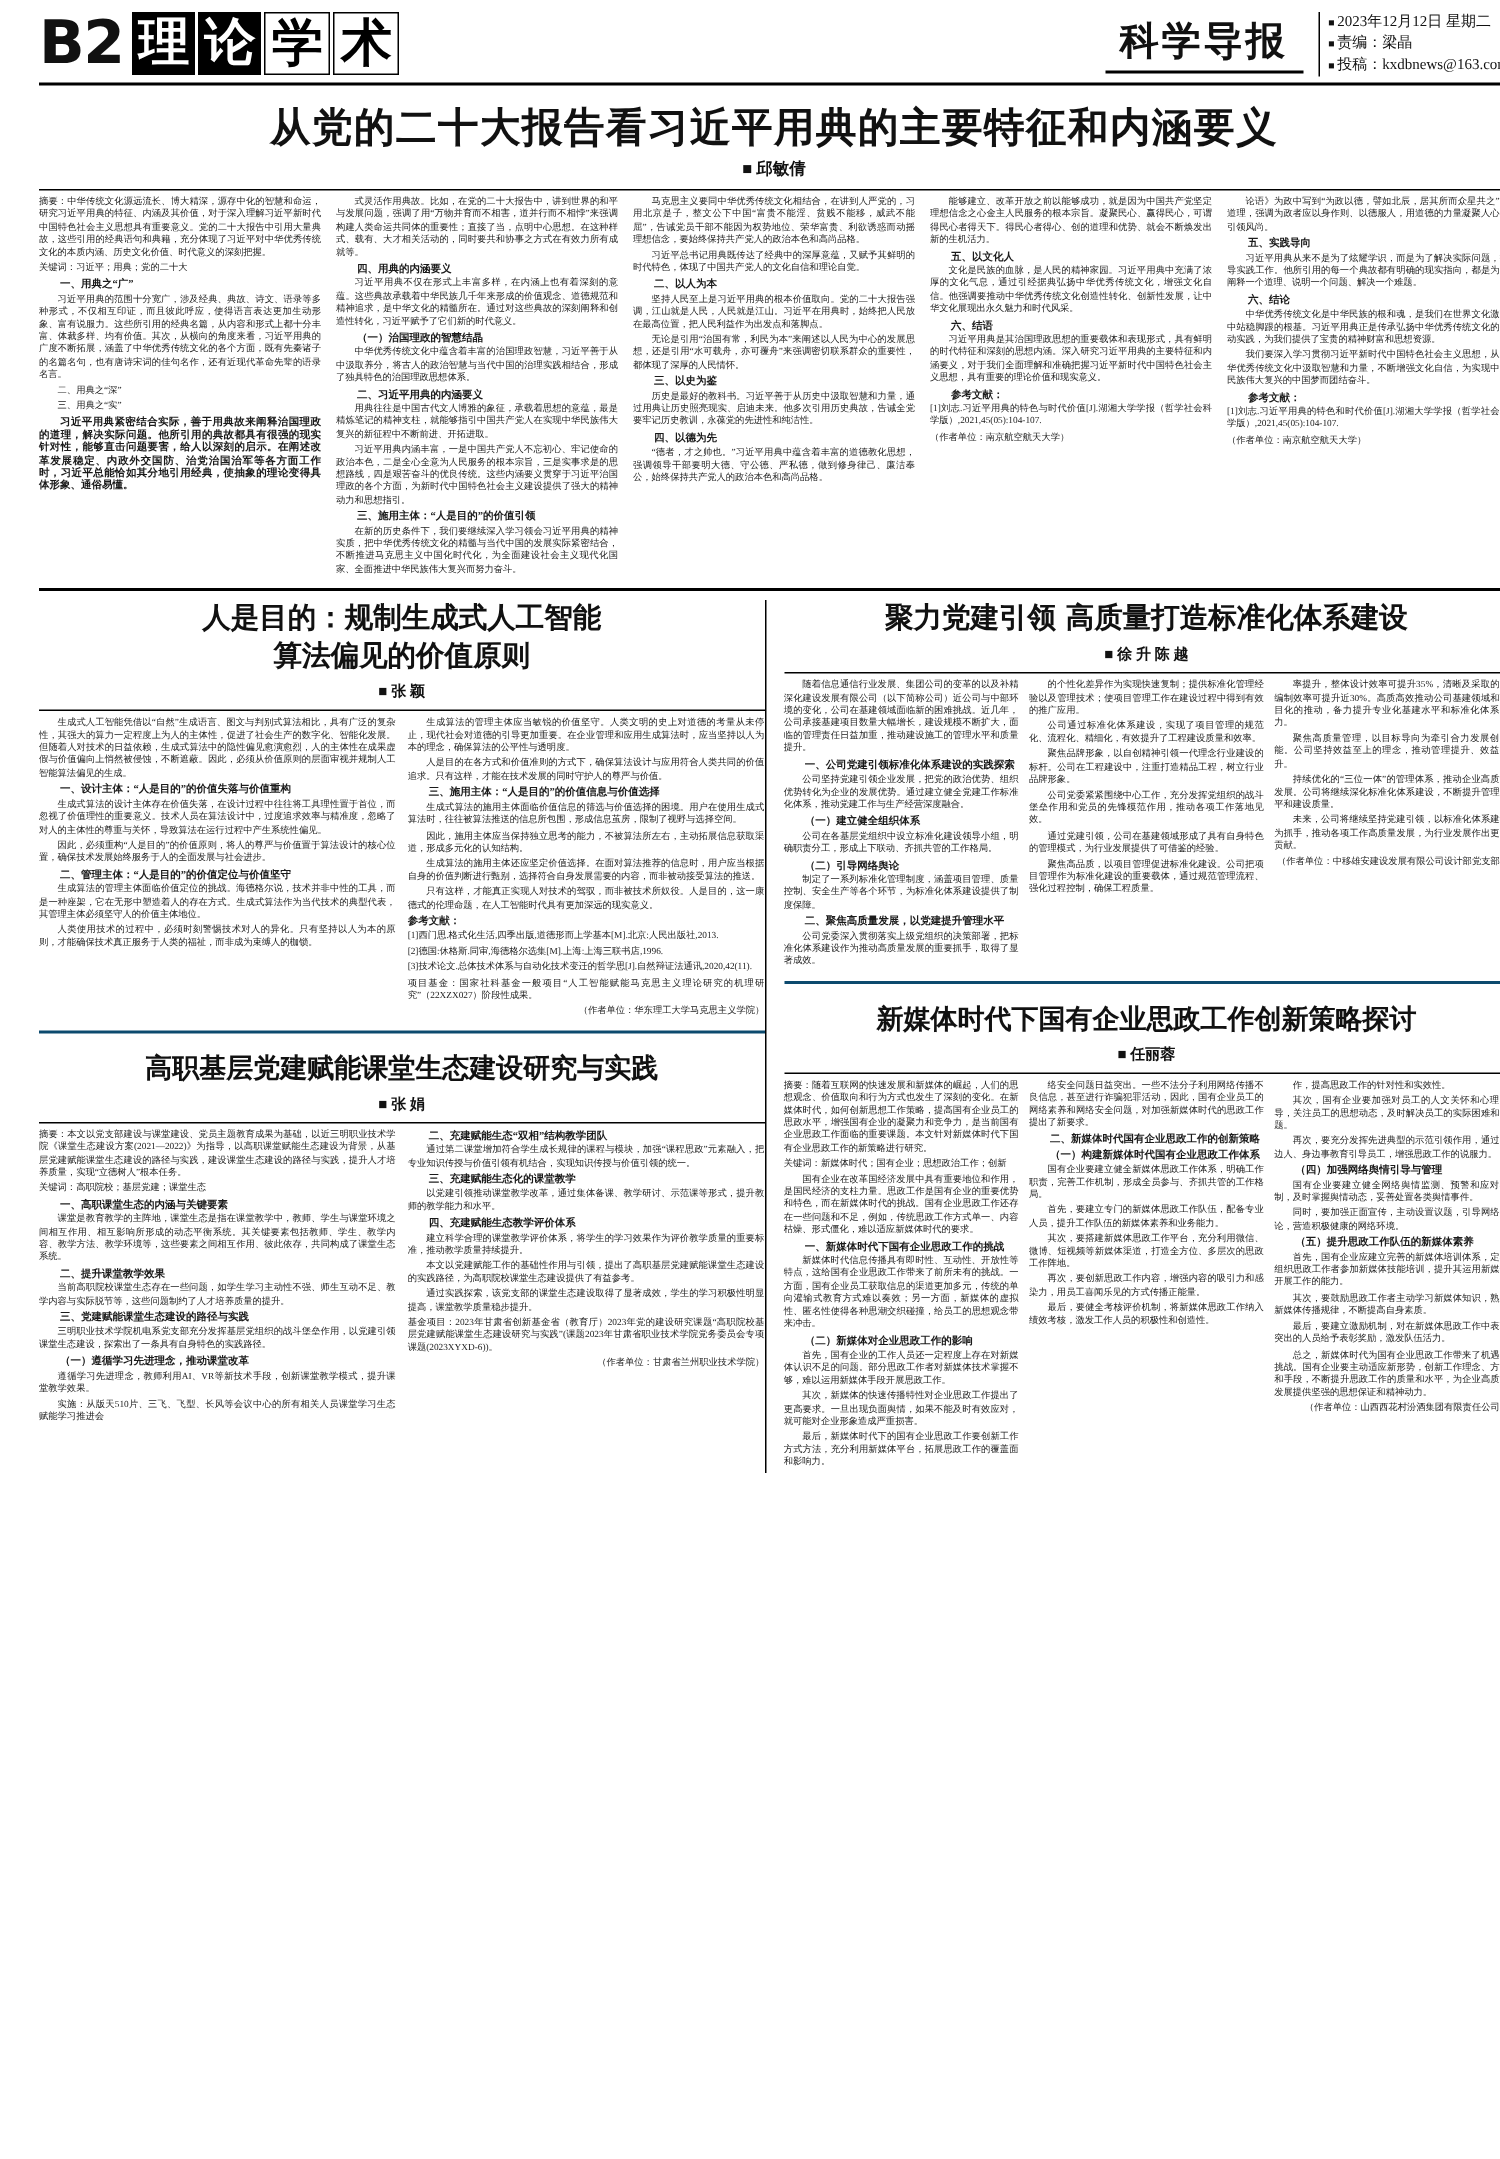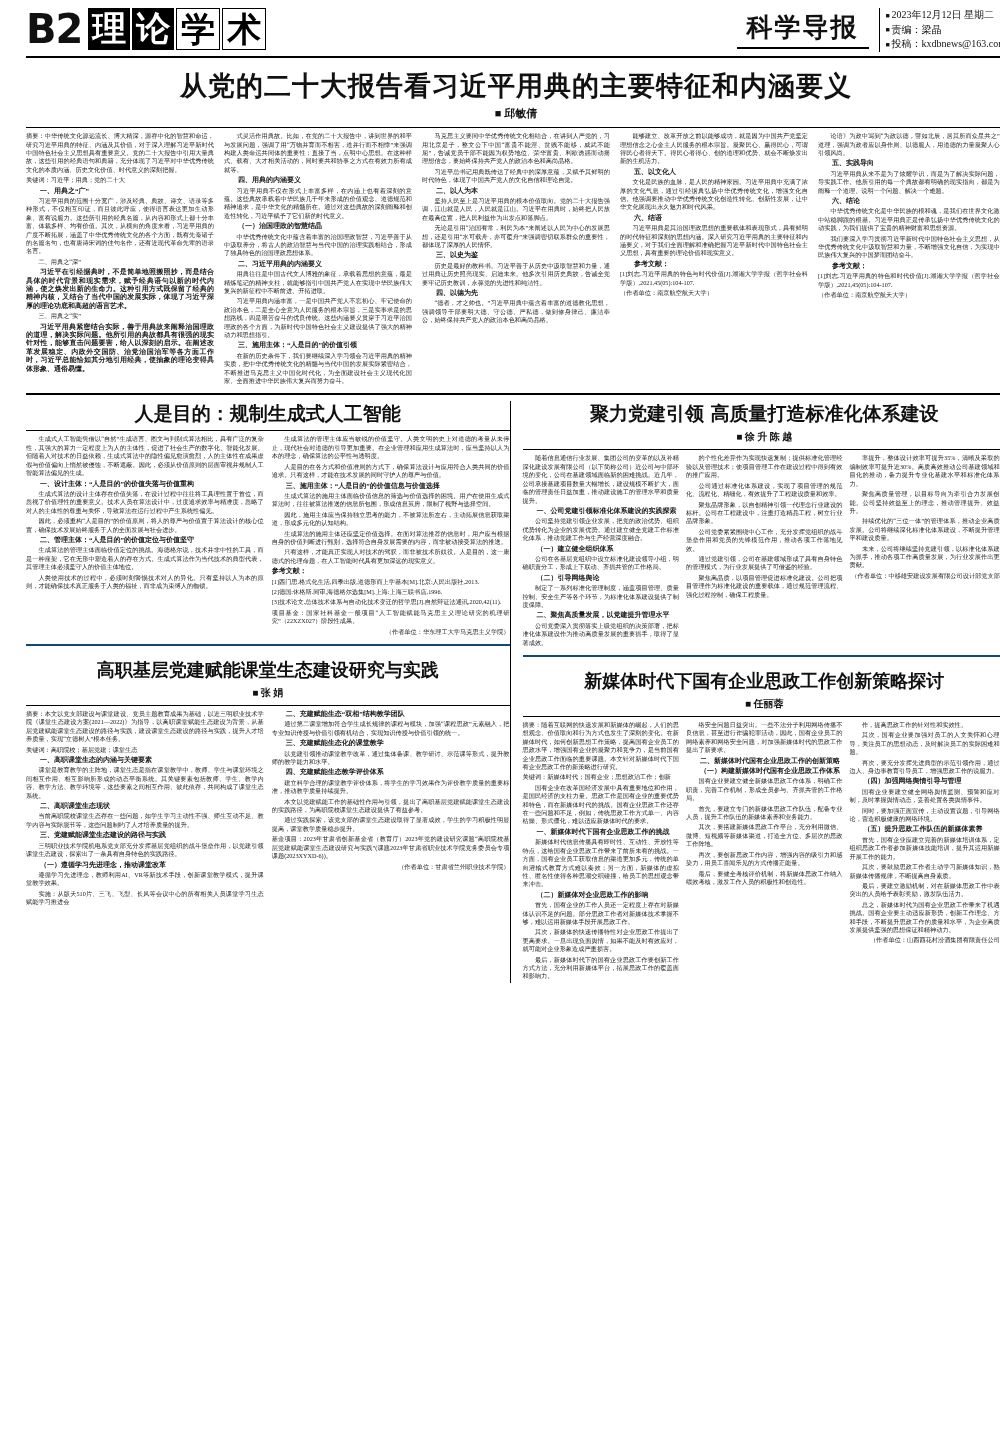--- a/index.html
+++ b/index.html
@@ -75,21 +75,20 @@
     <div class="lead-title">从党的二十大报告看习近平用典的主要特征和内涵要义</div>
     <div class="byline">■ 邱敏倩</div>
     <div class="rule"></div>
     <div class="cols">
       <div class="col tiny">
         <p class="noind">摘要：中华传统文化源远流长、博大精深，源存中化的智慧和命运，研究习近平用典的特征、内涵及其价值，对于深入理解习近平新时代中国特色社会主义思想具有重要意义。党的二十大报告中引用大量典故，这些引用的经典语句和典籍，充分体现了习近平对中华优秀传统文化的本质内涵、历史文化价值、时代意义的深刻把握。</p>
         <p class="noind">关键词：习近平；用典；党的二十大</p>
         <p class="sub-h">一、用典之“广”</p>
         <p>习近平用典的范围十分宽广，涉及经典、典故、诗文、语录等多种形式，不仅相互印证，而且彼此呼应，使得语言表达更加生动形象、富有说服力。这些所引用的经典名篇，从内容和形式上都十分丰富、体裁多样、均有价值。其次，从横向的角度来看，习近平用典的广度不断拓展，涵盖了中华优秀传统文化的各个方面，既有先秦诸子的名篇名句，也有唐诗宋词的佳句名作，还有近现代革命先辈的语录名言。</p>
         <p>二、用典之“深”</p>
-        <p class="sub-h">习近平在引经据典时，不是简单地照搬照抄，而是结合具体的时代背景和现实需求，赋予经典语句以新的时代内涵，使之焕发出新的生命力。这种引用方式既保留了经典的精神内核，又结合了当代中国的发展实际，体现了习近平深厚的理论功底和高超的语言艺术。</p>
         <p>三、用典之“实”</p>
         <p class="sub-h">习近平用典紧密结合实际，善于用典故来阐释治国理政的道理，解决实际问题。他所引用的典故都具有很强的现实针对性，能够直击问题要害，给人以深刻的启示。在阐述改革发展稳定、内政外交国防、治党治国治军等各方面工作时，习近平总能恰如其分地引用经典，使抽象的理论变得具体形象、通俗易懂。</p>
         <p></p>
       </div>
       <div class="col tiny">
         <p>式灵活作用典故。比如，在党的二十大报告中，讲到世界的和平与发展问题，强调了用“万物并育而不相害，道并行而不相悖”来强调构建人类命运共同体的重要性；直接了当，点明中心思想。在这种样式、载有、大才相关活动的，同时要共和协事之方式在有效力所有成就等。</p>
         <p class="sub-h">四、用典的内涵要义</p>
         <p>习近平用典不仅在形式上丰富多样，在内涵上也有着深刻的意蕴。这些典故承载着中华民族几千年来形成的价值观念、道德规范和精神追求，是中华文化的精髓所在。通过对这些典故的深刻阐释和创造性转化，习近平赋予了它们新的时代意义。</p>
         <p class="sub-h">（一）治国理政的智慧结晶</p>
         <p>中华优秀传统文化中蕴含着丰富的治国理政智慧，习近平善于从中汲取养分，将古人的政治智慧与当代中国的治理实践相结合，形成了独具特色的治国理政思想体系。</p>
@@ -135,20 +134,22 @@
   </div>
 
   <div class="rule-thick"></div>
 
   <div style="display:flex;gap:0;">
 
     <div class="half">
 
       <div>
         <div class="art-title t-22">人是目的：规制生成式人工智能</div>
+        <div class="art-title t-22">算法偏见的价值原则</div>
+        <div class="auth">■ 张 颖</div>
         <div class="rule"></div>
         <div class="two">
           <div class="tiny">
             <p>生成式人工智能凭借以“自然”生成语言、图文与判别式算法相比，具有广泛的复杂性，其强大的算力一定程度上为人的主体性，促进了社会生产的数字化、智能化发展。但随着人对技术的日益依赖，生成式算法中的隐性偏见愈演愈烈，人的主体性在成果虚假与价值偏向上悄然被侵蚀，不断遮蔽。因此，必须从价值原则的层面审视并规制人工智能算法偏见的生成。</p>
             <p class="sub-h">一、设计主体：“人是目的”的价值失落与价值重构</p>
             <p>生成式算法的设计主体存在价值失落，在设计过程中往往将工具理性置于首位，而忽视了价值理性的重要意义。技术人员在算法设计中，过度追求效率与精准度，忽略了对人的主体性的尊重与关怀，导致算法在运行过程中产生系统性偏见。</p>
             <p>因此，必须重构“人是目的”的价值原则，将人的尊严与价值置于算法设计的核心位置，确保技术发展始终服务于人的全面发展与社会进步。</p>
             <p class="sub-h">二、管理主体：“人是目的”的价值定位与价值坚守</p>
             <p>生成算法的管理主体面临价值定位的挑战。海德格尔说，技术并非中性的工具，而是一种座架，它在无形中塑造着人的存在方式。生成式算法作为当代技术的典型代表，其管理主体必须坚守人的价值主体地位。</p>
             <p>人类使用技术的过程中，必须时刻警惕技术对人的异化。只有坚持以人为本的原则，才能确保技术真正服务于人类的福祉，而非成为束缚人的枷锁。</p>
@@ -174,21 +175,21 @@
       <div class="blockwrap">
         <div class="art-title t-20">高职基层党建赋能课堂生态建设研究与实践</div>
         <div class="auth">■ 张 娟</div>
         <div class="rule"></div>
         <div class="two">
           <div class="tiny">
             <p class="noind">摘要：本文以党支部建设与课堂建设、党员主题教育成果为基础，以近三明职业技术学院《课堂生态建设方案(2021—2022)》为指导，以高职课堂赋能生态建设为背景，从基层党建赋能课堂生态建设的路径与实践，建设课堂生态建设的路径与实践，提升人才培养质量，实现“立德树人”根本任务。</p>
             <p class="noind">关键词：高职院校；基层党建；课堂生态</p>
             <p class="sub-h">一、高职课堂生态的内涵与关键要素</p>
             <p>课堂是教育教学的主阵地，课堂生态是指在课堂教学中，教师、学生与课堂环境之间相互作用、相互影响所形成的动态平衡系统。其关键要素包括教师、学生、教学内容、教学方法、教学环境等，这些要素之间相互作用、彼此依存，共同构成了课堂生态系统。</p>
-            <p class="sub-h">二、高职课堂生态现状</p>
+            <p class="sub-h">二、提升课堂教学效果</p>
             <p>当前高职院校课堂生态存在一些问题，如学生学习主动性不强、师生互动不足、教学内容与实际脱节等，这些问题制约了人才培养质量的提升。</p>
             <p class="sub-h">三、党建赋能课堂生态建设的路径与实践</p>
             <p>三明职业技术学院机电系党支部充分发挥基层党组织的战斗堡垒作用，以党建引领课堂生态建设，探索出了一条具有自身特色的实践路径。</p>
             <p class="sub-h">（一）遵循学习先进理念，推动课堂改革</p>
             <p>遵循学习先进理念，教师利用AI、VR等新技术手段，创新课堂教学模式，提升课堂教学效果。</p>
             <p>实施：从版天510片、三飞、飞型、长风等会议中心的所有相关人员课堂学习生态赋能学习推进会</p>
           </div>
           <div class="tiny">
             <p class="sub-h">二、充建赋能生态“双相”结构教学团队</p>
             <p>通过第二课堂增加符合学生成长规律的课程与模块，加强“课程思政”元素融入，把专业知识传授与价值引领有机结合，实现知识传授与价值引领的统一。</p>

